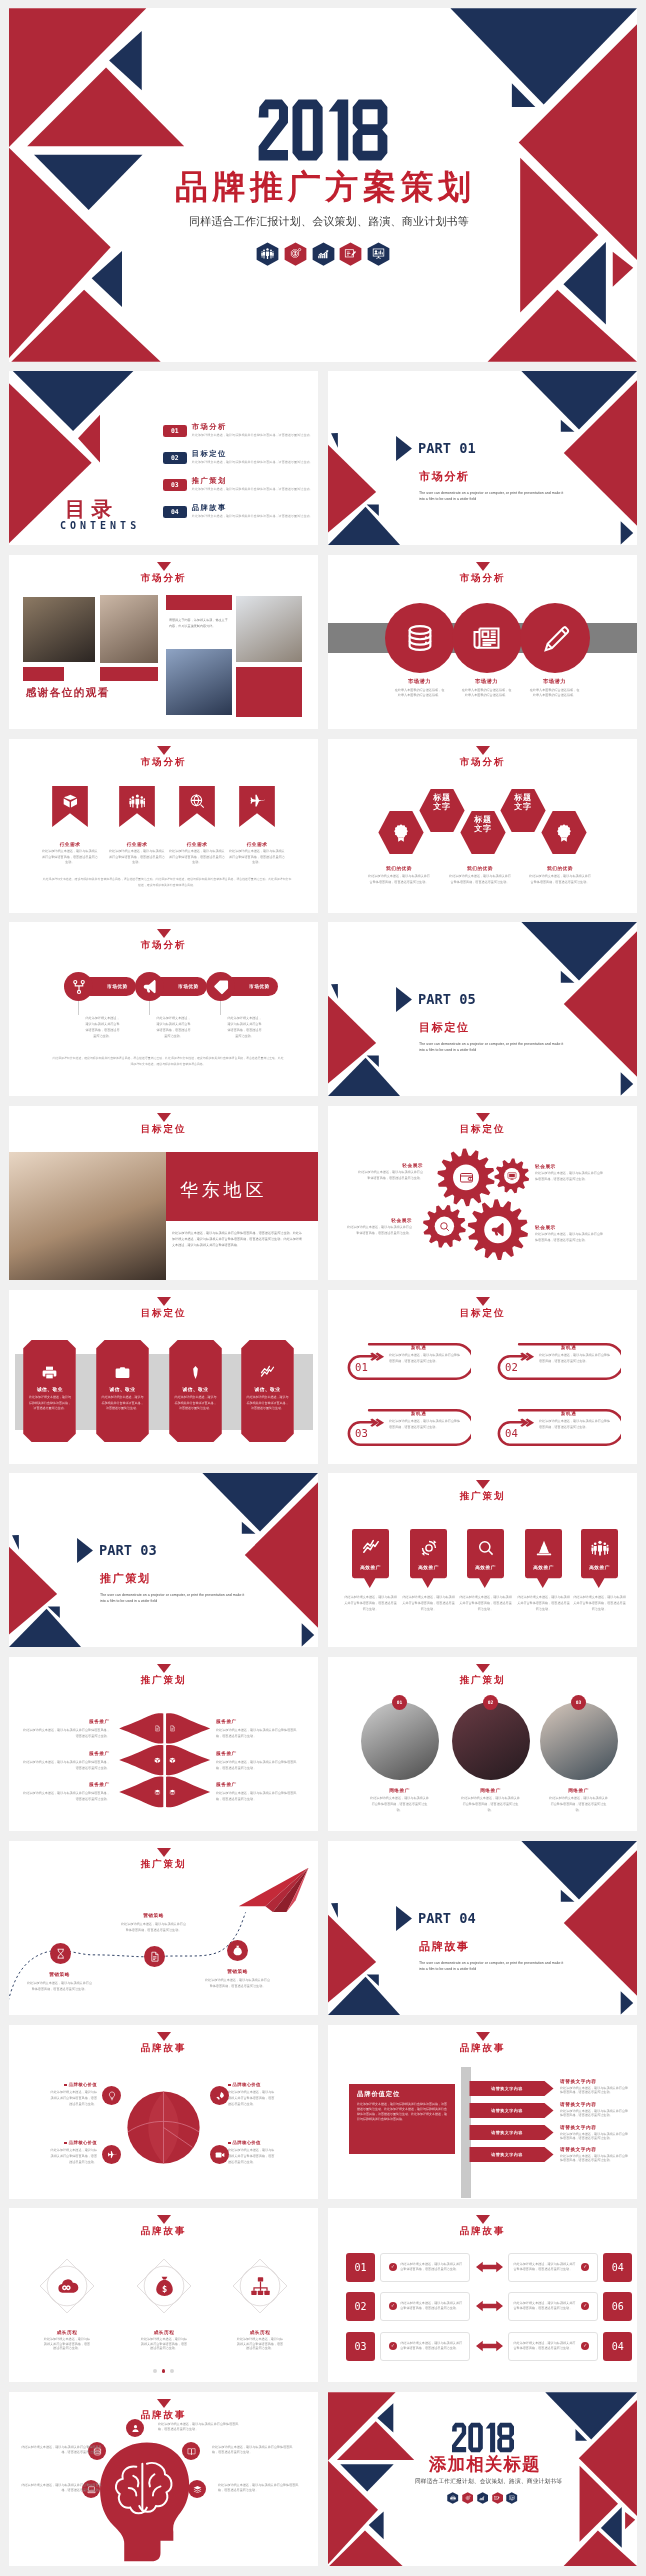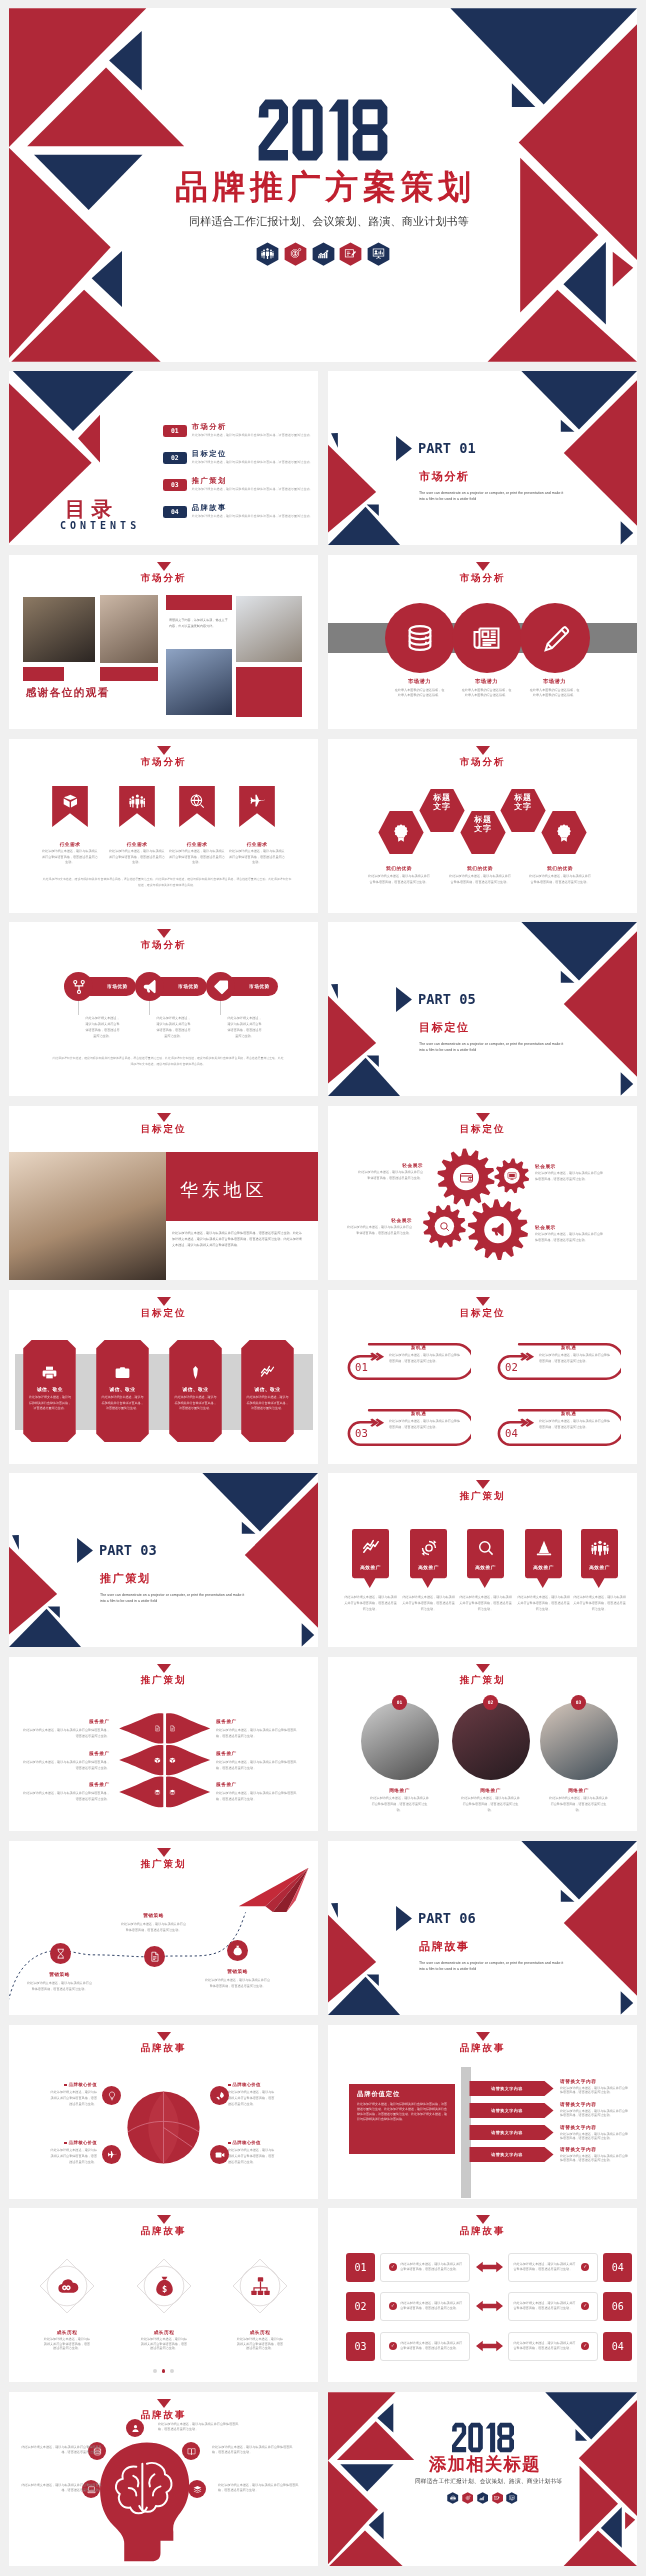--- a/index.html
+++ b/index.html
@@ -1067,21 +1067,21 @@
 <polygon points="4,82 13,81.5 13,101" fill="#1d3158"></polygon>
 <polygon points="0,97 63.5,159.5 0,213" fill="#b02838"></polygon>
 <polygon points="51,176 67,176 67,191" fill="#1d3158"></polygon>
 <polygon points="49.5,179 95,229.2 0,229.2" fill="#1d3158"></polygon>
       </svg>
       <div class="part-blk">
         <div class="part-top">
           <svg class="part-tri" width="16" height="25" viewBox="0 0 21 33">
             <polygon points="0,0 21,16.5 0,33" fill="#1d3158"></polygon>
           </svg>
-          <span class="part-eb">PART 06</span>
+          <span class="part-eb">PART 04</span>
         </div>
         <div class="part-ttl">品牌故事</div>
         <div class="part-desc">The user can demonstrate on a projector or computer, or print the presentation and make it into a film to be used in a wider field</div>
       </div>
     </div>
 <div class="slide " style="left:9px;top:2025px;width:309px;height:174px;">
       <div class="shead">
         <div class="tri"></div>
         <div class="txt">品牌故事</div>
       </div>

